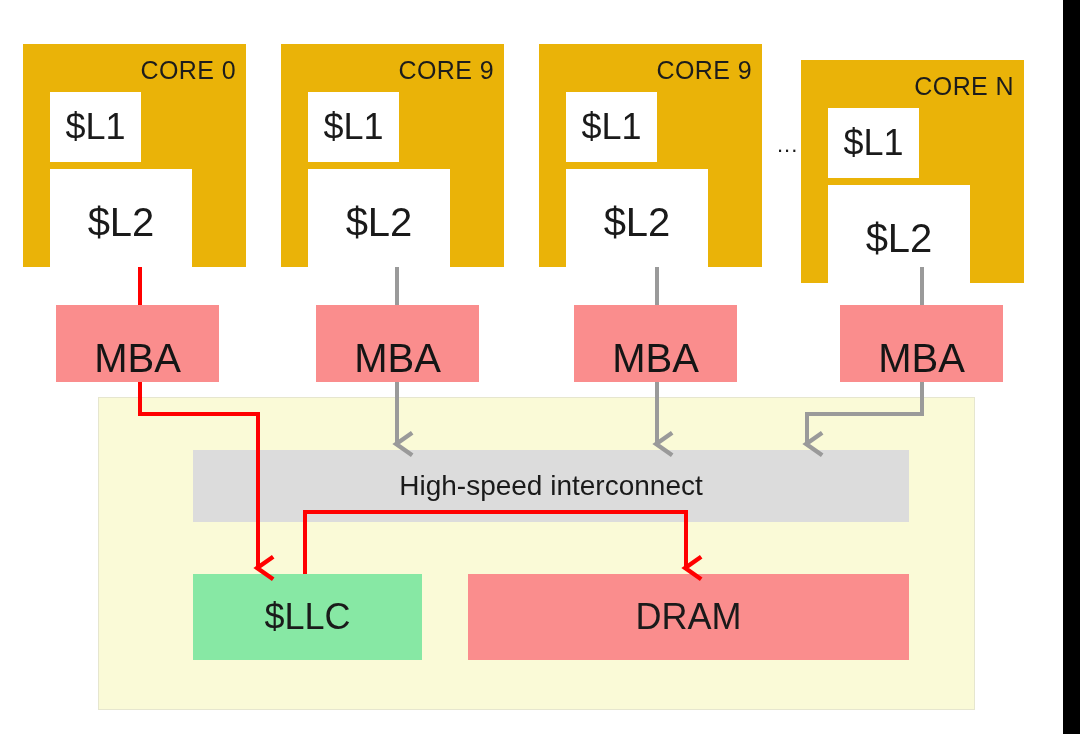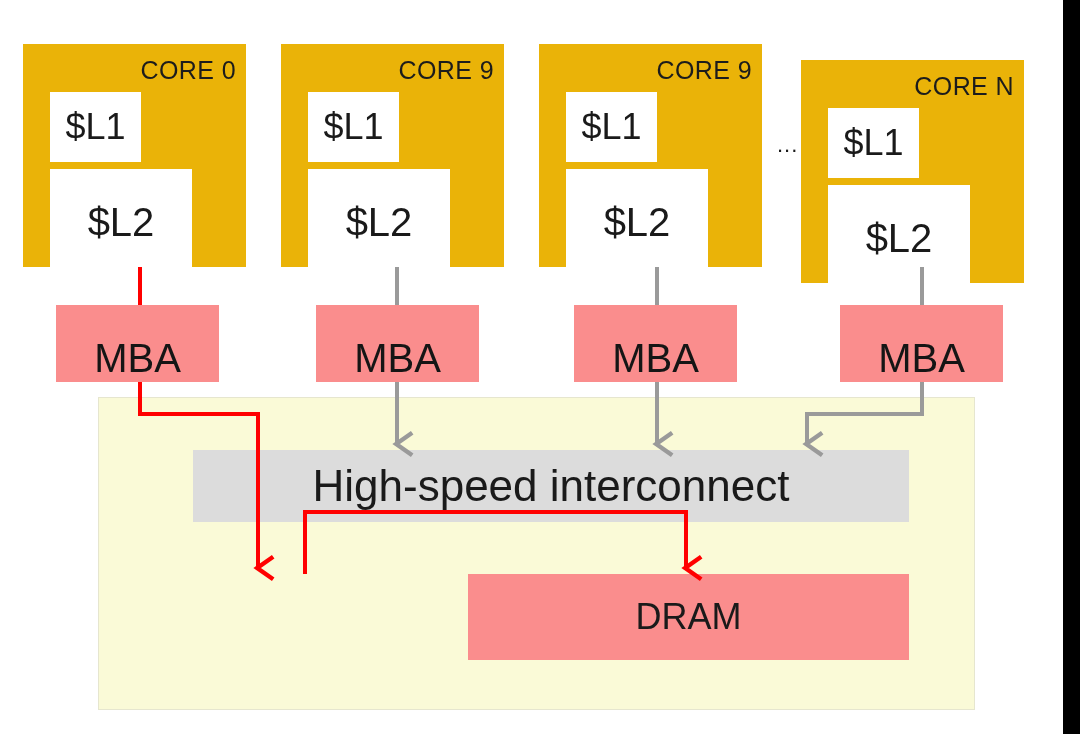--- a/index.html
+++ b/index.html
@@ -124,21 +124,21 @@
     top: 450px;
     width: 716px;
     height: 72px;
     background: #dcdcdc;
     display: flex;
     align-items: center;
     justify-content: center;
     box-sizing: border-box;
   }
   .interconnect-text {
-    font-size: 44px;
+    font-size: 28px;
     color: #1a1a1a;
     line-height: 1;
   }
 
   .llc-box {
     position: absolute;
     left: 193px;
     top: 574px;
     width: 229px;
     height: 86px;
@@ -222,20 +222,23 @@
   </div>
 
   <span class="ellipsis">...</span>
 
   <div class="shared-context"></div>
 
   <div class="interconnect-box">
     <span class="interconnect-text">High-speed interconnect</span>
   </div>
 
+  <div class="llc-box">
+    <span class="mem-text">$LLC</span>
+  </div>
 
   <div class="dram-box">
     <span class="mem-text">DRAM</span>
   </div>
 
   <div class="mba-box" style="left:56px; top:305px; width:163px; height:77px;">
     <span class="mba-text">MBA</span>
   </div>
   <div class="mba-box" style="left:316px; top:305px; width:163px; height:77px;">
     <span class="mba-text">MBA</span>

